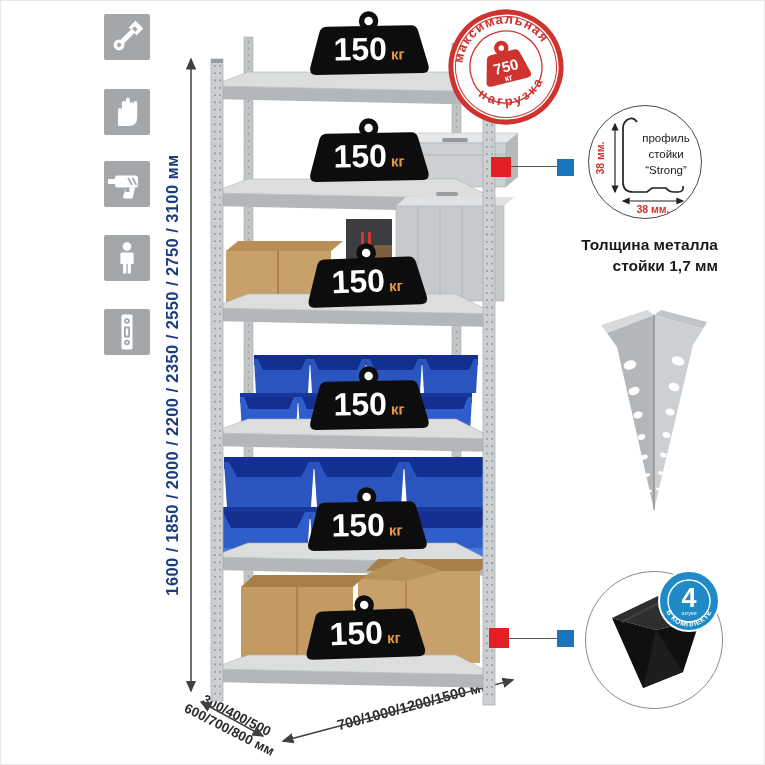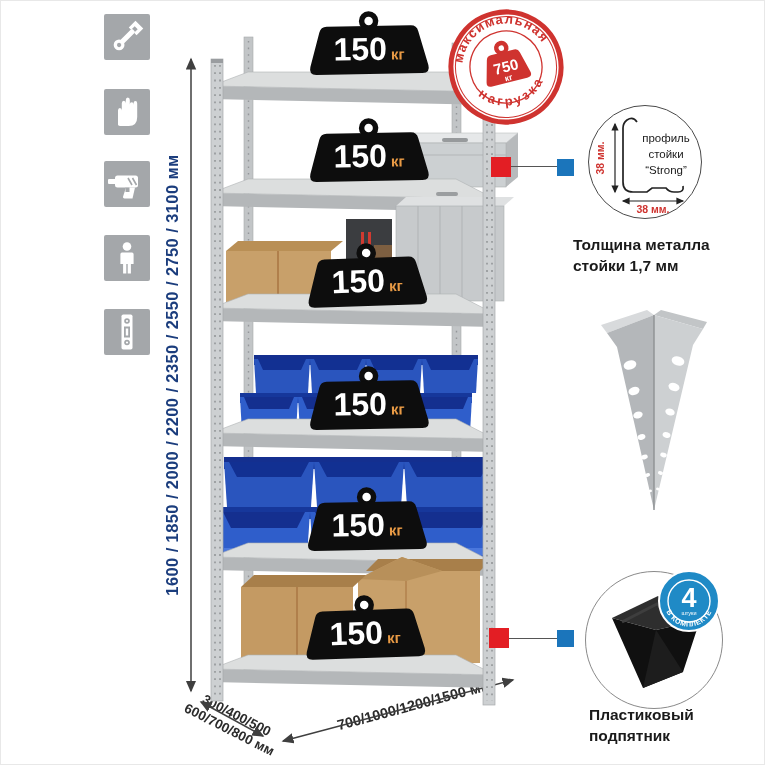--- a/index.html
+++ b/index.html
@@ -24,21 +24,21 @@
   .stampArc{fill:#cf332f;font-size:13px;font-weight:bold;letter-spacing:1.2px;font-family:"Liberation Sans",sans-serif;}
   
   .callout-line{position:absolute;height:0;border-top:1.5px solid #555;z-index:3;}
   .sq{position:absolute;z-index:4;}
   .sq-red{width:20px;height:20px;background:#e31e24;}
   .sq-blue{width:17px;height:17px;background:#1b75bb;}
   
   .detail-circle{position:absolute;background:#fff;border-radius:50%;box-sizing:border-box;z-index:3;}
   .profile-circle{left:587px;top:104px;width:114px;height:114px;border:1.6px solid #4a4a4a;}
   .foot-circle{left:584px;top:570px;width:138px;height:138px;border:1.2px solid #8a8a8a;}
-  .caption{position:absolute;text-align:left;color:#1a1a1a;font-size:15.5px;font-weight:bold;line-height:1.35;}
+  .caption{position:absolute;text-align:right;color:#1a1a1a;font-size:15.5px;font-weight:bold;line-height:1.35;}
   .cap-profile{left:572px;top:234px;width:145px;}
   .cap-foot{left:588px;top:704px;width:145px;}
   .qty-badge{position:absolute;left:656px;top:568px;width:64px;height:64px;z-index:5;}
   .qb-arc{fill:#fff;font-size:7px;font-weight:bold;letter-spacing:.6px;text-transform:uppercase;font-family:"Liberation Sans",sans-serif;}
   svg{display:block;}
 </style>
 </head>
 <body>
 
 <div class="page">
@@ -388,18 +388,14 @@
       <circle cx="32" cy="32" r="30" fill="#1f8ac6" stroke="#fff" stroke-width="2"></circle>
       <circle cx="32" cy="32" r="21" fill="none" stroke="#fff" stroke-width="1.4"></circle>
       <defs>
           <path id="qarc" d="M8.5,40 A24.5,24.5 0 0 0 55.5,40"></path>
         </defs>
       <text class="qb-arc"><textPath href="#qarc" startOffset="50%" text-anchor="middle">в комплекте</textPath></text>
       <text x="32" y="38" text-anchor="middle" fill="#fff" font-size="27" font-weight="bold">4</text>
       <text x="32" y="45.5" text-anchor="middle" fill="#fff" font-size="5.5">штуки</text>
     </svg>
   </div>
-  <div class="caption cap-foot">
-    <span>Пластиковый</span><br>
-    <span>подпятник</span>
-  </div>
 
 </div>
 
 </body></html>

